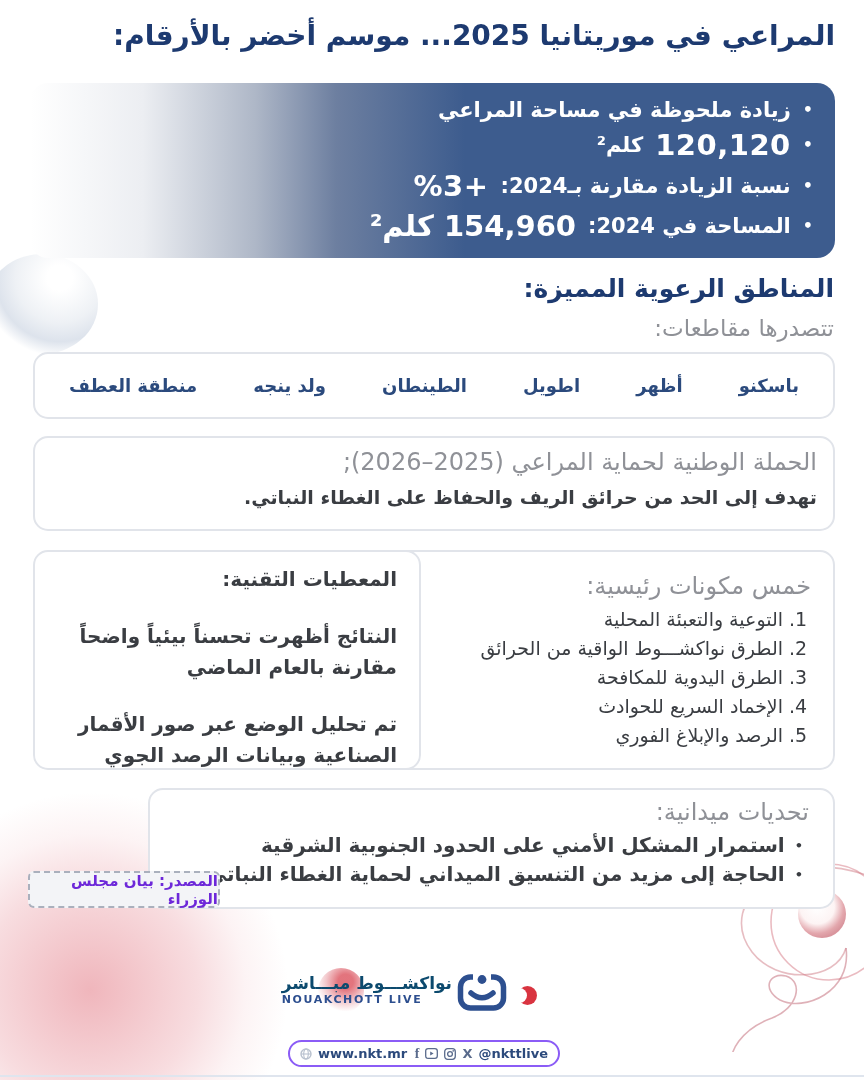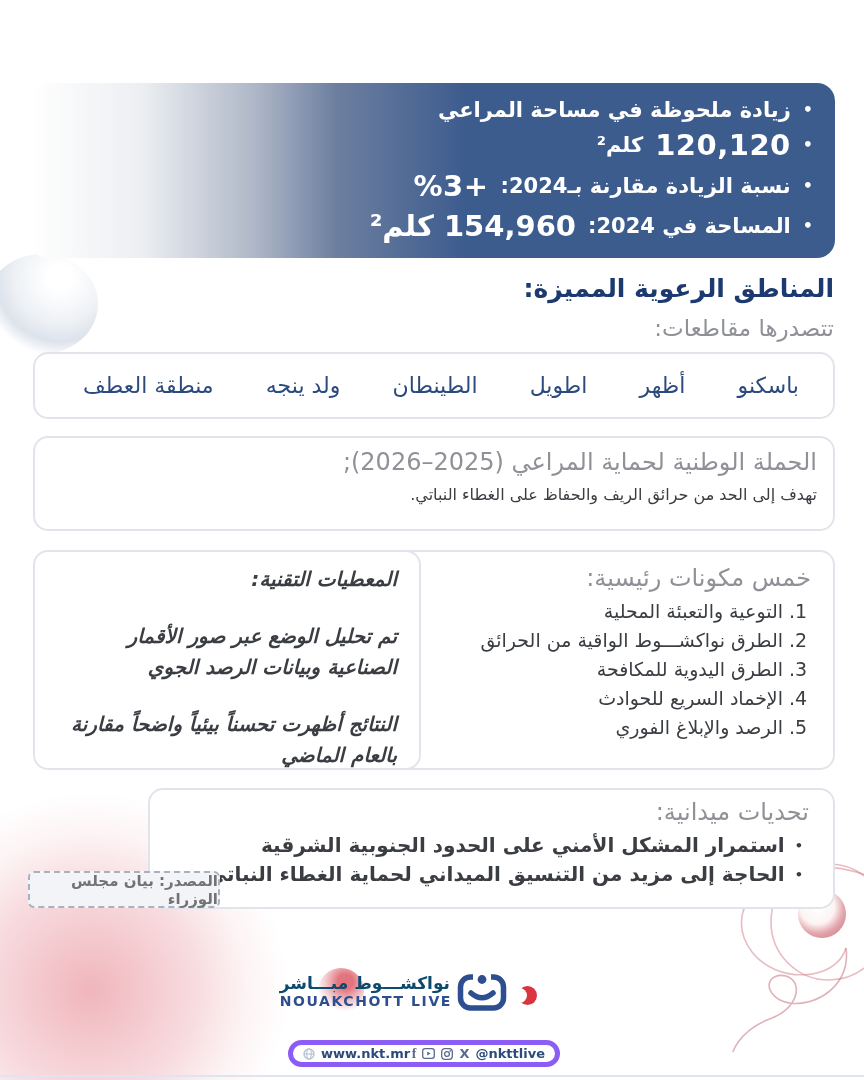--- a/index.html
+++ b/index.html
@@ -23,50 +23,50 @@
     display:flex;flex-direction:column;justify-content:space-evenly;padding:8px 22px;box-sizing:border-box;color:#fff;}
   .stat-row{display:flex;align-items:center;gap:12px;font-size:21px;font-weight:bold;text-align:right;}
   .stat-bullet{font-size:16px;line-height:1;}
   .stat-big{font-size:29px;font-weight:bold;letter-spacing:.5px;}
   
   .section-heading{position:absolute;right:30px;color:#1d3a70;font-weight:bold;font-size:25px;}
   .section-sub{position:absolute;right:30px;color:#8f9197;font-size:23px;}
   .card{position:absolute;background:#fff;border:2px solid #e1e4ea;border-radius:15px;box-sizing:border-box;}
   .regions-card{top:352px;right:29px;left:33px;height:67px;display:flex;align-items:center;
     justify-content:space-between;padding:0 34px;}
-  .region-name{color:#2b4a7d;font-weight:normal;font-size:22px;white-space:nowrap;margin-left:14px;}
+  .region-name{color:#2b4a7d;font-weight:bold;font-size:18px;white-space:nowrap;}
   .campaign-card{top:436px;right:29px;left:33px;height:95px;padding:10px 16px;}
   .card-heading{color:#8f9197;font-size:24px;margin:0 0 7px 0;font-weight:normal;}
-  .card-body{color:#3a3d42;font-weight:normal;font-size:16px;margin:0;line-height:1.5;}
-  .components-card{top:550px;right:29px;width:486px;height:220px;padding:12px 22px;}
+  .card-body{color:#3a3d42;font-weight:bold;font-size:19px;margin:0;line-height:1.5;}
+  .components-card{top:550px;right:29px;width:486px;height:220px;padding:20px 22px;}
   .components-card ol{margin:8px 0 0 0;padding:0 28px 0 0;color:#3a3d42;font-weight:normal;font-size:19px;}
   .components-card li{margin-bottom:7px;white-space:nowrap;}
   .technical-card{top:550px;left:33px;width:388px;height:220px;padding:12px 22px;}
-  .technical-card p{color:#3a3d42;font-weight:bold;font-size:20px;line-height:1.55;margin:0;font-style:italic;}
+  .technical-card p{color:#3a3d42;font-weight:bold;font-size:20px;line-height:1.55;margin:0;}
   .technical-card p + p{margin-top:26px;}
   .challenges-card{top:788px;right:29px;left:148px;height:121px;padding:8px 24px;}
   .challenges-card ul{list-style:none;margin:4px 0 0 0;padding:0 6px 0 0;color:#3a3d42;font-weight:bold;font-size:20px;}
   .challenges-card li{margin-bottom:5px;}
   .challenges-card li::before{content:"•";font-size:13px;margin-left:10px;vertical-align:2px;}
   
   .source-badge{position:absolute;left:28px;top:871px;width:188px;height:33px;background:#f3f4f7;
     border:2px dashed #aab0bd;border-radius:6px;display:flex;align-items:center;justify-content:center;
-    color:#737373;font-weight:bold;font-size:15px;}
+    color:#6d28d9;font-weight:bold;font-size:15px;}
   
   .footer-logo{position:absolute;top:965px;left:0;right:0;height:55px;}
   .crescent{position:absolute;right:327px;top:21px;width:19px;height:19px;border-radius:50%;background:#d93440;}
   .crescent::after{content:"";position:absolute;left:-6px;top:2px;width:15px;height:15px;border-radius:50%;background:#fff;}
   .logo-mark{position:absolute;right:357px;top:7px;}
   .logo-text{position:absolute;right:412px;top:9px;text-align:left;}
   .logo-arabic{color:#0c4a6e;font-weight:bold;font-size:17px;line-height:1.1;display:block;}
-  .logo-latin{color:#2d4f8f;font-weight:bold;font-size:14px;letter-spacing:1.6px;display:block;direction:ltr;}
+  .logo-latin{color:#2d4f8f;font-weight:bold;font-size:11px;letter-spacing:1.6px;display:block;direction:ltr;}
   .logo-glow{position:absolute;right:500px;top:3px;width:46px;height:46px;border-radius:50%;
     background:radial-gradient(circle at 60% 30%, rgba(217,70,82,.75) 0 18%, rgba(222,110,120,.4) 45%, rgba(255,255,255,0) 70%);}
   
-  .footer-pill{position:absolute;left:288px;top:1040px;width:272px;height:27px;border:5px solid #8b5cf6;
+  .footer-pill{position:absolute;left:288px;top:1040px;width:272px;height:27px;border:2px solid #8b5cf6;
     border-radius:15px;background:#fff;box-sizing:border-box;direction:ltr;
     display:flex;align-items:center;justify-content:space-between;padding:0 10px;}
   .pill-left,.pill-right{display:flex;align-items:center;gap:6px;}
   .pill-text{color:#2c4a7c;font-weight:bold;font-size:13px;}
   .soc{color:#5a6b8c;font-weight:bold;font-size:12px;line-height:1;display:inline-flex;align-items:center;}
 </style>
 </head>
 <body>
 
 <div class="page">
@@ -82,20 +82,21 @@
       <radialGradient id="ballGrad" cx="40%" cy="35%" r="65%">
         <stop offset="0%" stop-color="#ffffff"></stop>
         <stop offset="55%" stop-color="#fdf4f4"></stop>
         <stop offset="85%" stop-color="#e3a7ad"></stop>
         <stop offset="100%" stop-color="#d9959d"></stop>
       </radialGradient>
     </defs>
   </svg>
   <div class="bottom-line"></div>
 
+  <div class="main-title">المراعي في موريتانيا 2025... موسم أخضر بالأرقام:</div>
 
   <div class="stats-box">
     <div class="stat-row">
       <span class="stat-bullet">•</span>
       <span>زيادة ملحوظة في مساحة المراعي</span>
     </div>
     <div class="stat-row">
       <span class="stat-bullet">•</span>
       <span class="stat-big">120,120</span>
       <span>كلم²</span>
@@ -134,22 +135,22 @@
       <li>التوعية والتعبئة المحلية</li>
       <li>الطرق نواكشـــوط الواقية من الحرائق</li>
       <li>الطرق اليدوية للمكافحة</li>
       <li>الإخماد السريع للحوادث</li>
       <li>الرصد والإبلاغ الفوري</li>
     </ol>
   </div>
 
   <div class="card technical-card">
     <p class="card-heading">المعطيات التقنية:</p>
+    <p>النتائج أظهرت تحسناً بيئياً واضحاً مقارنة بالعام الماضي</p>
     <p>تم تحليل الوضع عبر صور الأقمار الصناعية وبيانات الرصد الجوي</p>
-    <p>النتائج أظهرت تحسناً بيئياً واضحاً مقارنة بالعام الماضي</p>
   </div>
 
   <div class="card challenges-card">
     <p class="card-heading">تحديات ميدانية:</p>
     <ul>
       <li>استمرار المشكل الأمني على الحدود الجنوبية الشرقية</li>
       <li>الحاجة إلى مزيد من التنسيق الميداني لحماية الغطاء النباتي</li>
     </ul>
   </div>
 

